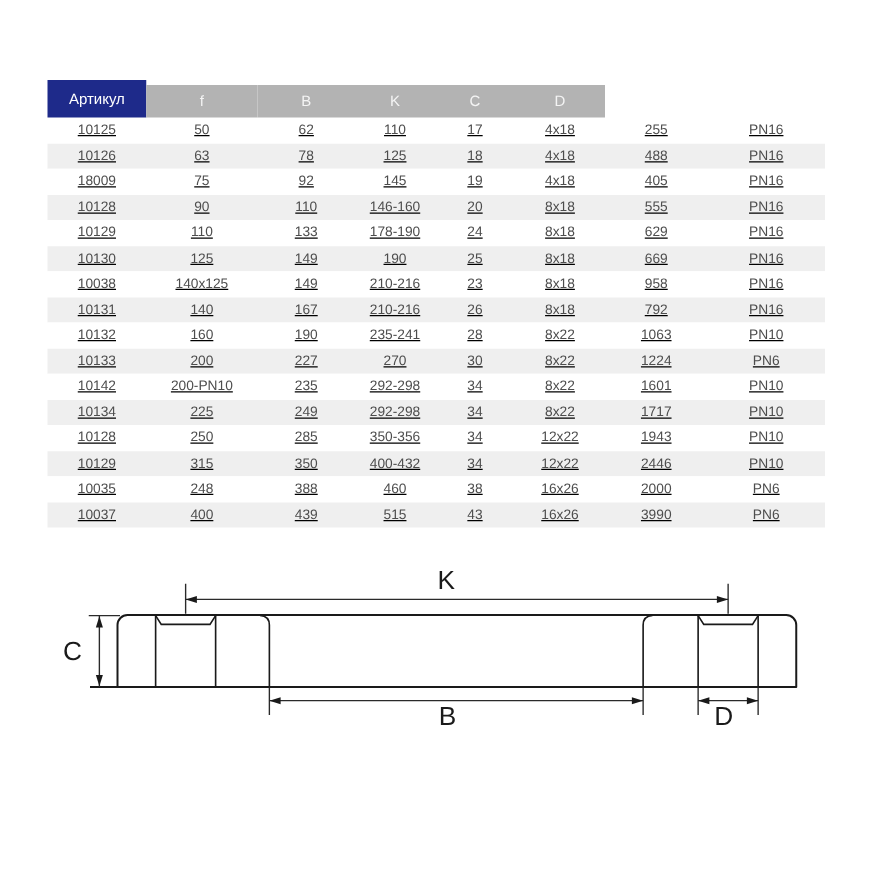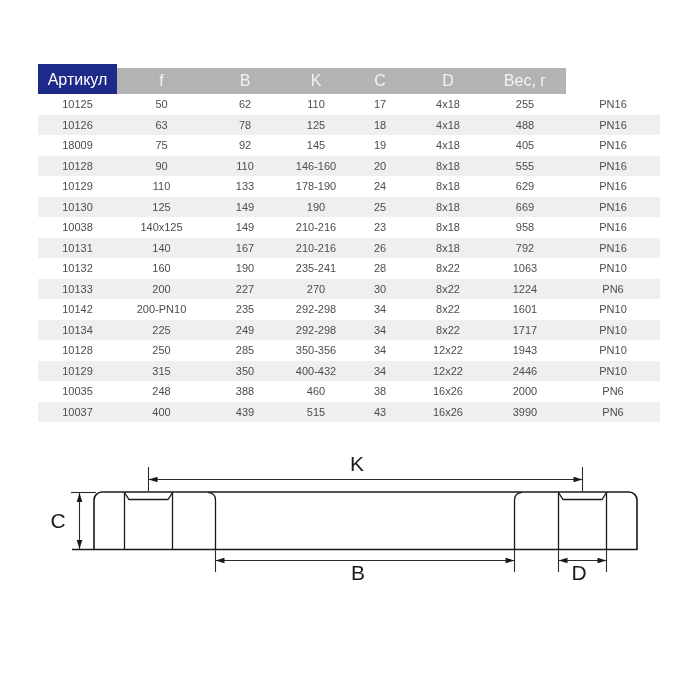--- a/index.html
+++ b/index.html
@@ -5,24 +5,24 @@
   html,body{margin:0;padding:0;}
   body{
     width:700px;height:700px;background:#ffffff;position:relative;overflow:hidden;
     font-family:"Liberation Sans", sans-serif;
   }
   
   .spec-table{position:absolute;left:38px;top:64px;width:622px;}
   .thead{display:flex;align-items:flex-end;height:30px;}
   .th{
     background:#b3b3b3;color:#f4f4f4;height:26px;line-height:26px;
-    text-align:center;font-size:16px;
+    text-align:center;font-size:12px;
   }
   .th.accent{background:#1e2a8a;color:#ffffff;height:30px;line-height:31px;}
-  .tbody{width:622px;}
+  .tbody{width:622px;text-decoration:underline;}
   .tr{display:flex;height:20.5px;line-height:20.5px;background:#ffffff;}
   .tr:nth-child(even){background:#efefef;}
   .td{text-align:center;font-size:11px;color:#4d4d4d;}
   .col-0{width:79px;}
   .col-1{width:89px;}
   .col-2{width:78px;}
   .col-3{width:64px;}
   .col-4{width:64px;}
   .col-5{width:72px;}
   .col-6{width:82px;}
@@ -41,21 +41,20 @@
 <div class="page">
 
   <div class="spec-table">
     <div class="thead">
         <div class="th col-0 accent">Артикул</div>
         <div class="th col-1">f</div>
         <div class="th col-2">B</div>
         <div class="th col-3">K</div>
         <div class="th col-4">C</div>
         <div class="th col-5">D</div>
-        <div class="th col-6">Вес, г</div>
       </div>
     <div class="tbody">
         <div class="tr">
           <div class="td col-0">10125</div>
           <div class="td col-1">50</div>
           <div class="td col-2">62</div>
           <div class="td col-3">110</div>
           <div class="td col-4">17</div>
           <div class="td col-5">4x18</div>
           <div class="td col-6">255</div>

